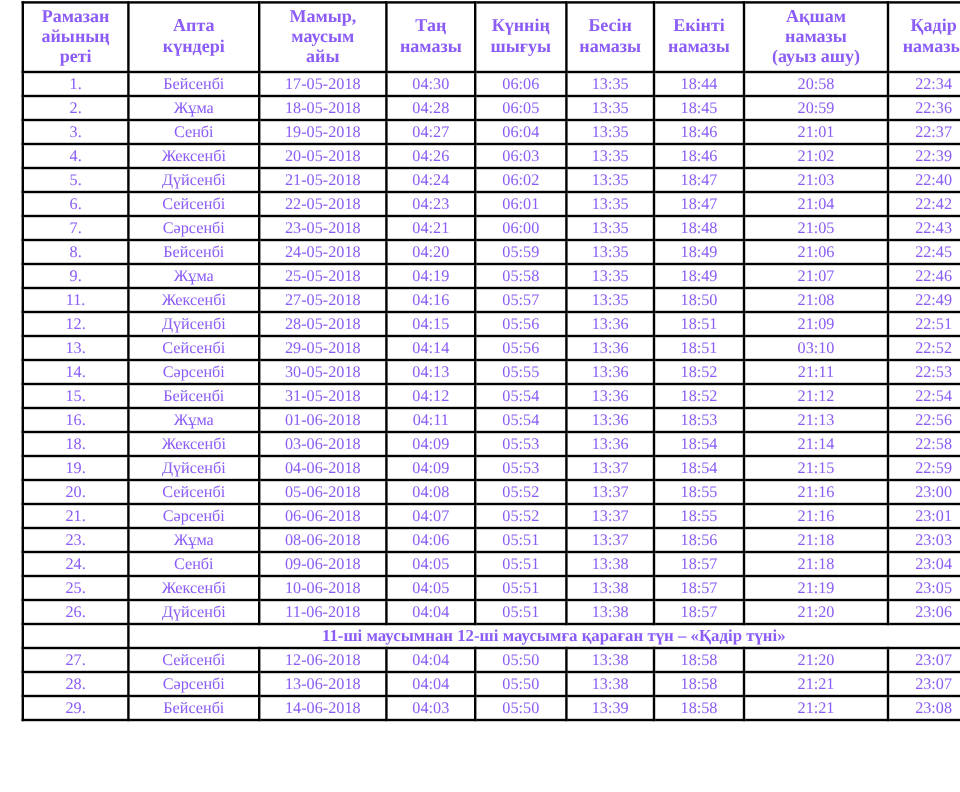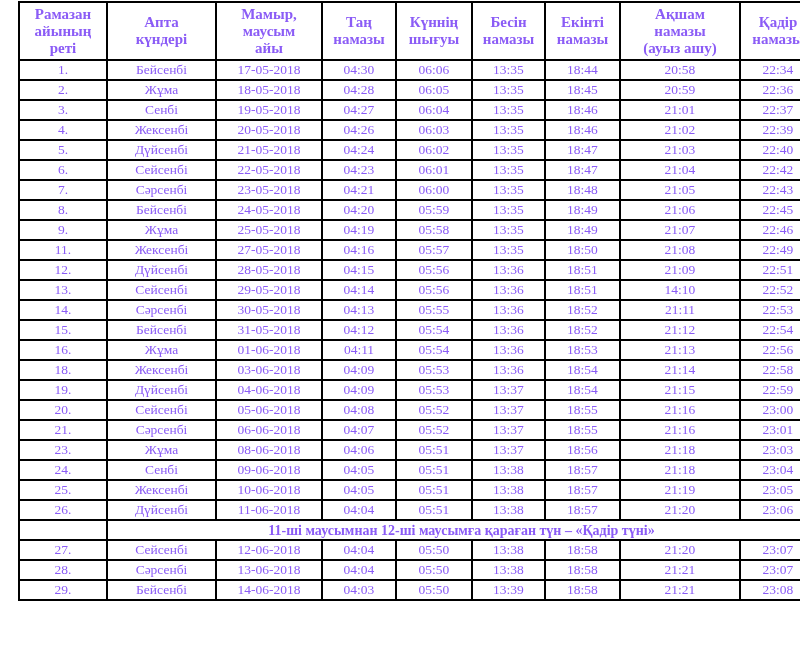--- a/index.html
+++ b/index.html
@@ -221,21 +221,21 @@
         <td>22:51</td>
       </tr>
       <tr>
         <td>13.</td>
         <td>Сейсенбі</td>
         <td>29-05-2018</td>
         <td>04:14</td>
         <td>05:56</td>
         <td>13:36</td>
         <td>18:51</td>
-        <td>14:10</td>
+        <td>03:10</td>
         <td>22:52</td>
       </tr>
       <tr>
         <td>14.</td>
         <td>Сәрсенбі</td>
         <td>30-05-2018</td>
         <td>04:13</td>
         <td>05:55</td>
         <td>13:36</td>
         <td>18:52</td>

